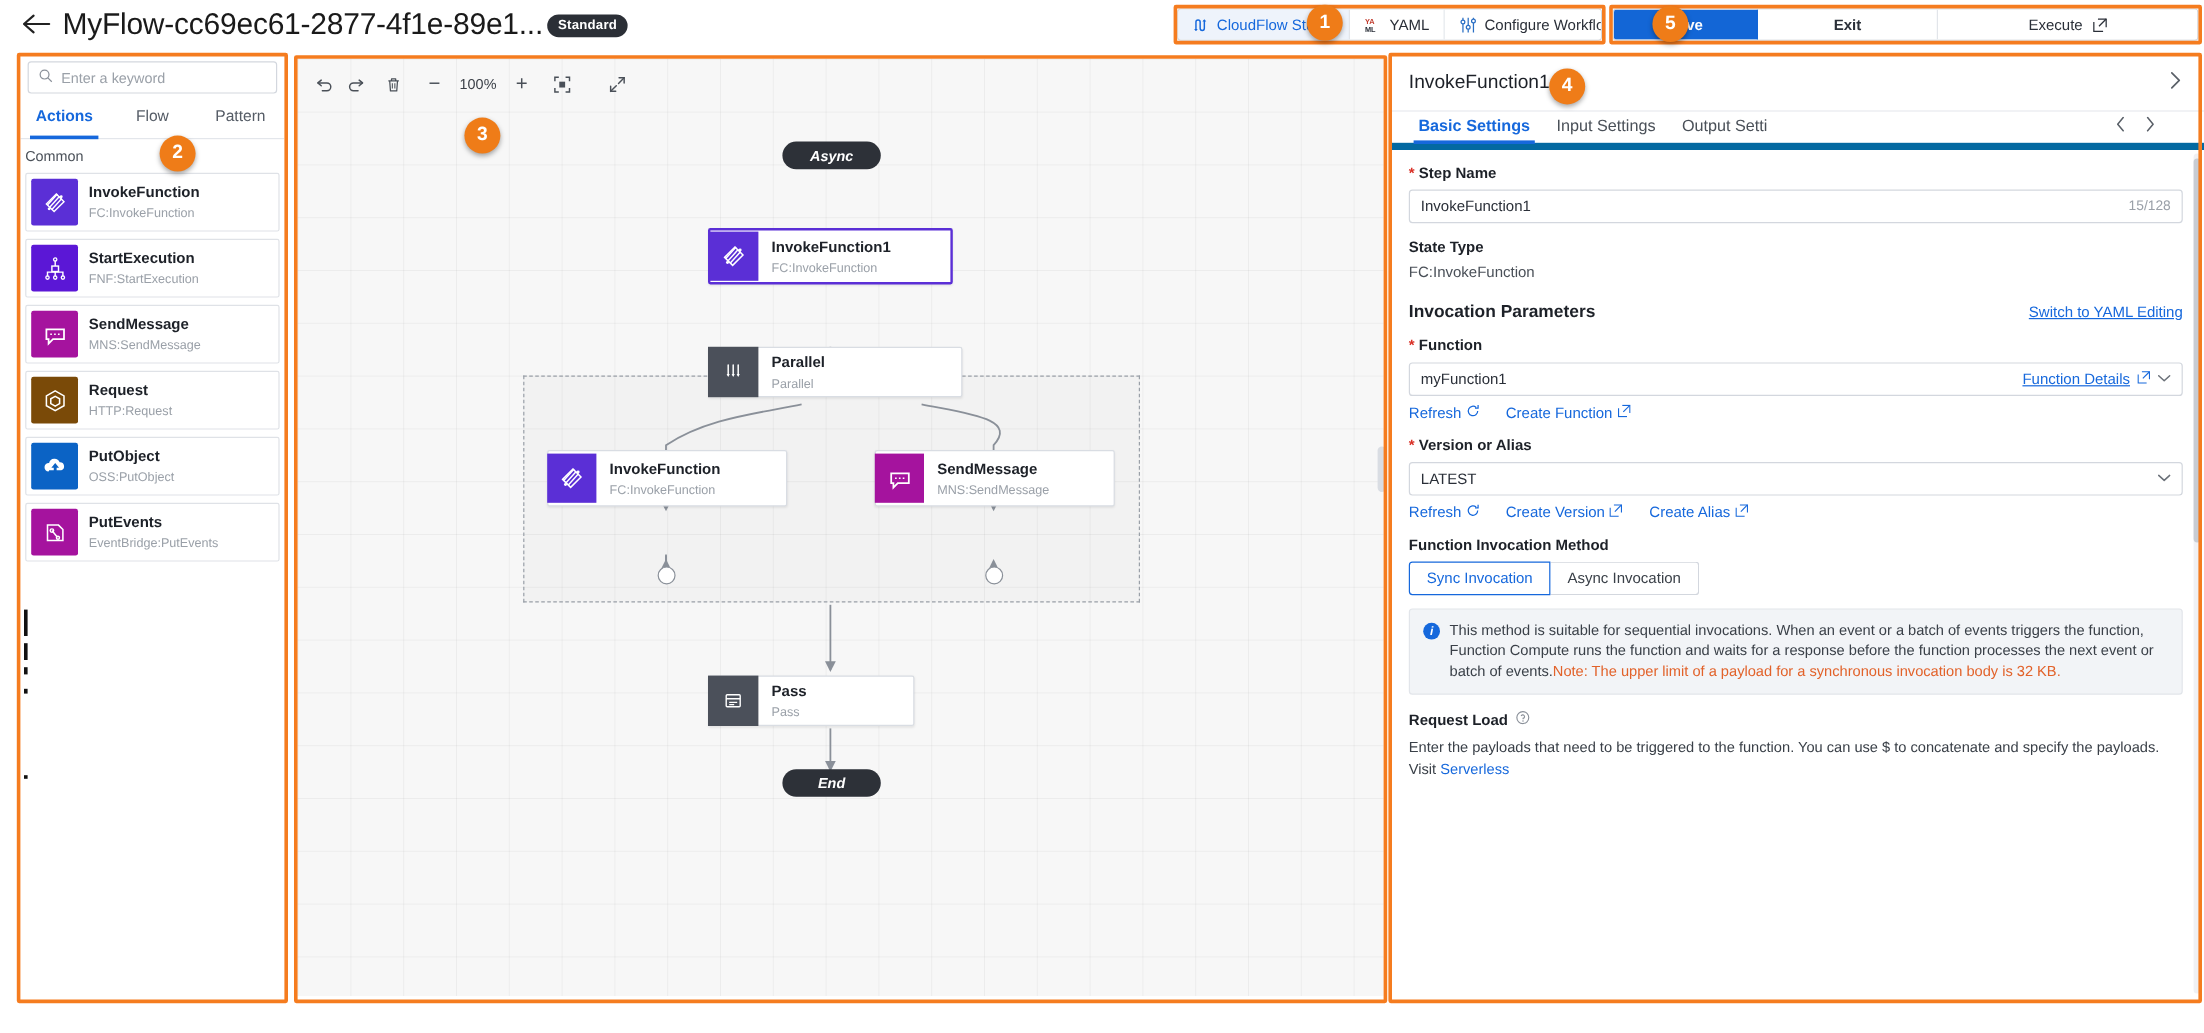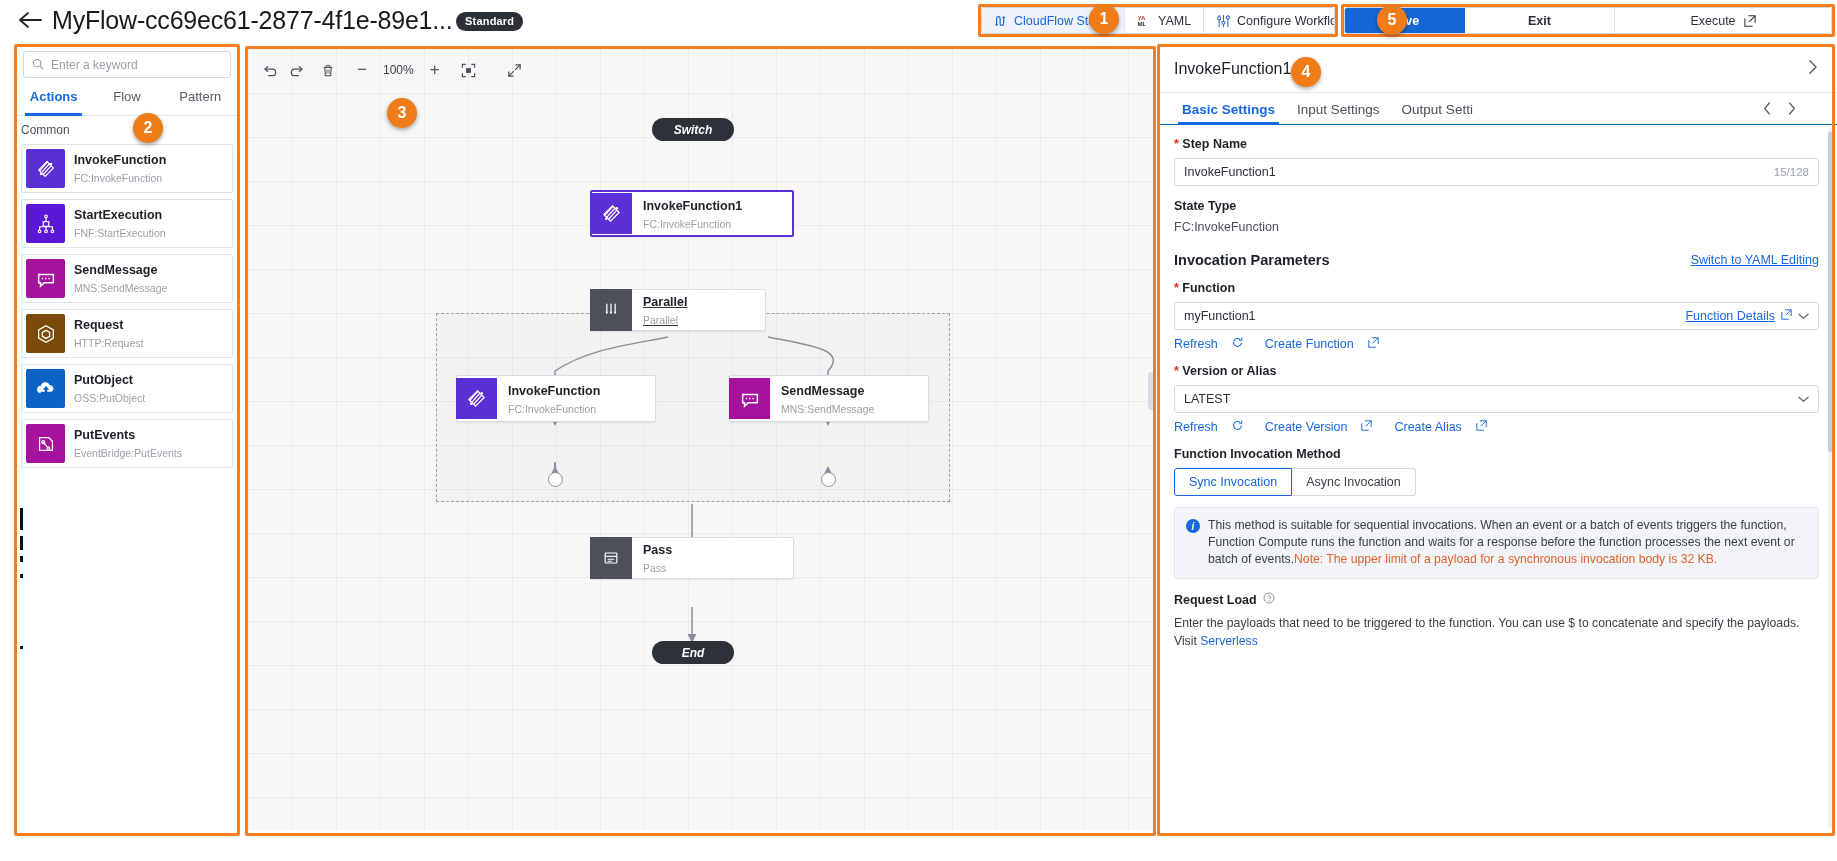--- a/index.html
+++ b/index.html
@@ -153,21 +153,21 @@
     background:#fff; overflow:hidden;
   }
   .rp-head {
     position:absolute; left:0; top:0; width:677px; height:47px;
     display:flex; align-items:center; border-bottom:1px solid #e8eaee;
   }
   .rp-title { margin-left:14px; font-size:16px; color:#1d2128; }
   .rp-collapse { position:absolute; right:18px; top:13px; font-size:18px; color:#5a6068; cursor:pointer; }
   .rp-tabs {
     position:absolute; left:0; top:47px; width:677px; height:32px;
-    display:flex; align-items:flex-end; border-bottom:1px solid #0369a1;
+    display:flex; align-items:flex-end; border-bottom:6px solid #0369a1;
   }
   .rp-tab {
     font-size:13.5px; color:#4a5058; padding:0 0 7px 0; margin-left:22px; cursor:pointer;
     position:relative; white-space:nowrap;
   }
   .rp-tab.active { color:#1668dc; font-weight:bold; }
   .rp-tab.active::after {
     content:""; position:absolute; left:-4px; right:-4px; bottom:-1px; height:3px; background:#1668dc;
   }
   .rp-arrows { position:absolute; right:40px; bottom:6px; display:flex; gap:13px; color:#5a6068; font-size:12px; }
@@ -180,21 +180,21 @@
     display:flex; align-items:center; padding:0 9px; font-size:12.5px; color:#2a2f38;
     justify-content:space-between;
   }
   .counter { font-size:11.5px; color:#9aa0a8; }
   .static-val { font-size:12.5px; color:#4a5058; margin-top:2px; }
   .sec-head { display:flex; align-items:center; justify-content:space-between; margin:18px 0 4px; }
   .sec-head .t { font-size:14.5px; font-weight:bold; color:#1d2128; }
   .link { color:#1668dc; font-size:12.5px; cursor:pointer; }
   .link u { text-decoration:underline; }
   .linkrow { display:flex; gap:22px; margin-top:7px; }
-  .linkrow .link { display:flex; align-items:flex-start; gap:14px; }
+  .linkrow .link { display:flex; align-items:flex-start; gap:4px; }
   .seg { display:flex; margin-top:4px; }
   .seg .s {
     height:28px; border:1px solid #d3d7de; display:flex; align-items:center;
     padding:0 14px; font-size:12.5px; color:#3a4048; cursor:pointer; background:#fff;
   }
   .seg .s:first-child { border-radius:3px 0 0 3px; }
   .seg .s:last-child { border-radius:0 3px 3px 0; border-left:none; }
   .seg .s.on { color:#1668dc; border-color:#1668dc; position:relative; z-index:2; }
   .infobox {
     margin-top:11px; background:#f2f4f7; border:1px solid #e2e5ea; border-radius:3px;
@@ -480,41 +480,41 @@
       <path d="M307,423 V413"></path>
       <path d="M307,424 V415"></path>
       <path d="M307,425 V413" marker-end="url(#ah)" transform="translate(0,6)"></path>
       <path d="M580,425 V413" marker-end="url(#ah)" transform="translate(0,6)"></path>
       <path d="M444,455 V509" marker-end="url(#ah)"></path>
       <path d="M444,558 V592" marker-end="url(#ah)"></path>
     </g>
   </svg>
 
   <div class="pill" style="left:404px; top:69px; width:82px;">
-    <span>Switch</span>
+    <span>Async</span>
   </div>
 
   <div class="node sel" style="left:342px; top:141px; width:204px; height:47px;">
     <div class="nsq" style="background:#5b2fd6;">
       <svg width="23" height="23" viewBox="0 0 24 24">
           <g stroke="#fff" stroke-width="1.3" fill="none">
             <path d="M7 16 L16 6 M9 18 L18 8 M5 14 L14 4"></path>
             <path d="M4 13 L11 20 L20 11 L13 4 Z"></path>
           </g>
           <circle cx="6.5" cy="17.5" r="1.3" fill="#fff"></circle>
           <circle cx="17.5" cy="6.5" r="1.3" fill="#fff"></circle>
         </svg>
     </div>
     <div class="ntxt">
       <div class="nnm">InvokeFunction1</div>
       <div class="nsub">FC:InvokeFunction</div>
     </div>
   </div>
 
-  <div class="node" style="left:342px; top:240px; width:176px; height:42px;text-decoration:underline;">
+  <div class="node" style="left:342px; top:240px; width:212px; height:42px;">
     <div class="nsq" style="background:#4b505a; height:42px; flex-basis:42px; width:42px;">
       <svg width="20" height="20" viewBox="0 0 24 24">
           <g stroke="#fff" stroke-width="1.5" stroke-linecap="round">
             <path d="M7 5 V15 M12 5 V15 M17 5 V15"></path>
           </g>
           <path d="M5.4 14 L7 17 L8.6 14 Z" fill="#fff"></path>
           <path d="M10.4 14 L12 17 L13.6 14 Z" fill="#fff"></path>
           <path d="M15.4 14 L17 17 L18.6 14 Z" fill="#fff"></path>
         </svg>
     </div>
@@ -554,21 +554,21 @@
     </div>
     <div class="ntxt">
       <div class="nnm">SendMessage</div>
       <div class="nsub">MNS:SendMessage</div>
     </div>
   </div>
 
   <div class="endcircle" style="left:300px; top:423px;"></div>
   <div class="endcircle" style="left:573px; top:423px;"></div>
 
-  <div class="node" style="left:342px; top:488px; width:204px; height:42px;">
+  <div class="node" style="left:342px; top:514px; width:172px; height:42px;">
     <div class="nsq" style="background:#4b505a; height:42px; flex-basis:42px; width:42px;">
       <svg width="20" height="20" viewBox="0 0 24 24">
           <g stroke="#fff" stroke-width="1.4" fill="none">
             <rect x="5" y="6" width="14" height="12" rx="1"></rect>
             <path d="M5 10 H19"></path>
           </g>
           <g stroke="#fff" stroke-width="1.3">
             <path d="M8 13.5 H16 M8 15.8 H13"></path>
           </g>
         </svg>

